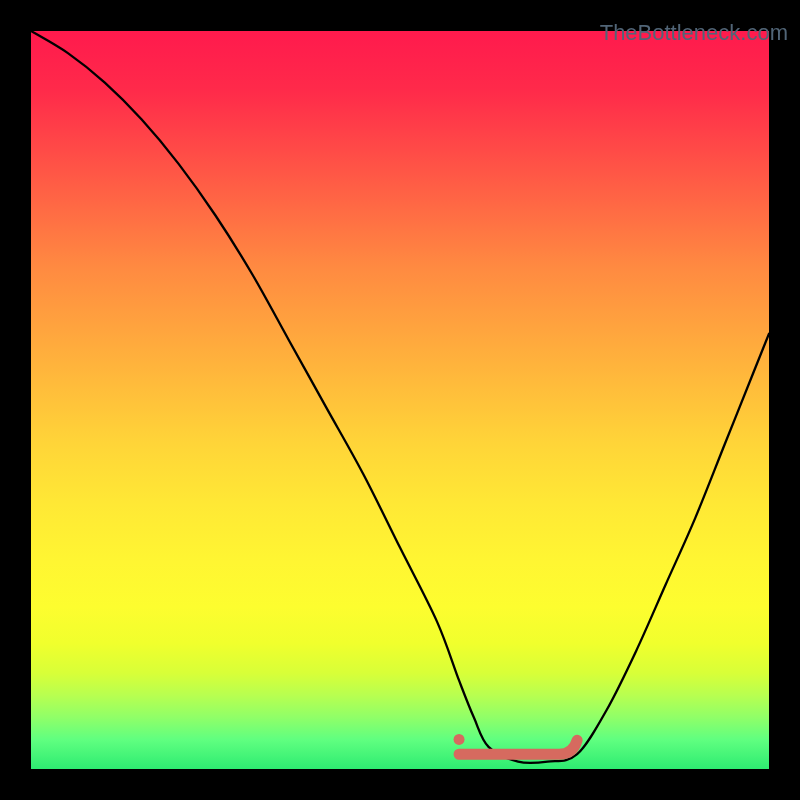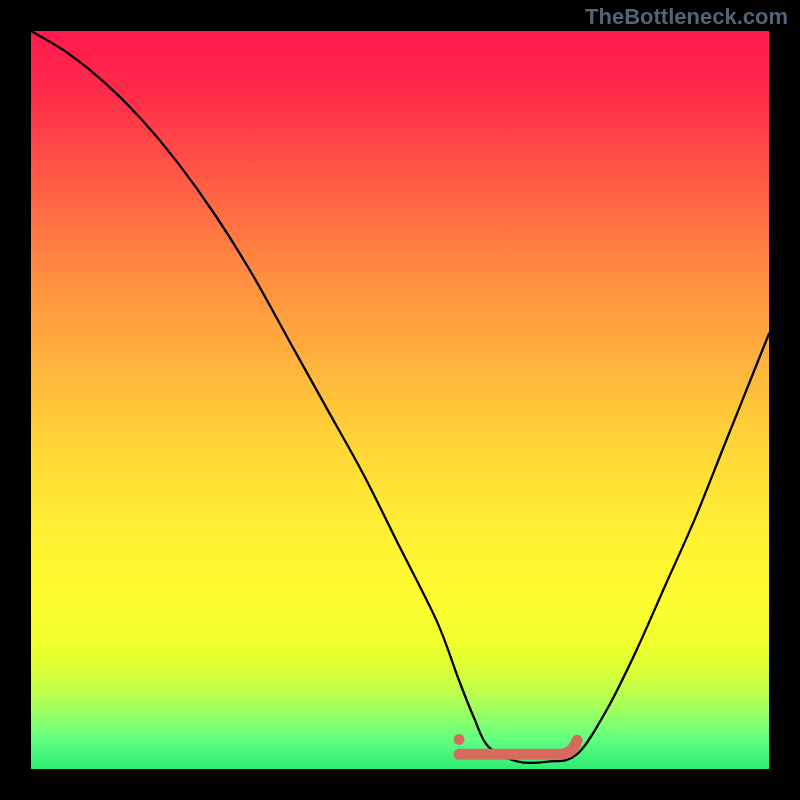--- a/index.html
+++ b/index.html
@@ -6,25 +6,25 @@
   body {
     width: 800px;
     height: 800px;
     background: #000;
     position: relative;
     font-family: Arial, sans-serif;
     overflow: hidden;
   }
   .watermark {
     position: absolute;
-    top: 4px;
+    top: 20px;
     right: 12px;
     color: #516577;
     font-size: 22px;
-    font-weight: 700;
+    font-weight: 400;
     z-index: 10;
   }
   .plot-area {
     position: absolute;
     left: 31px;
     top: 31px;
     width: 738px;
     height: 738px;
   }
   .gradient-bg {

